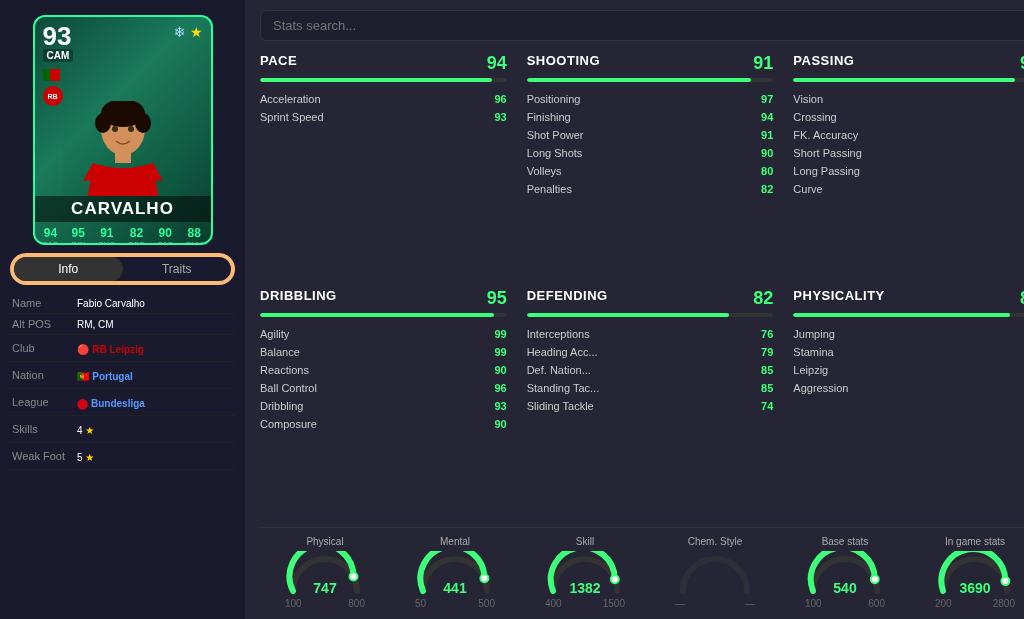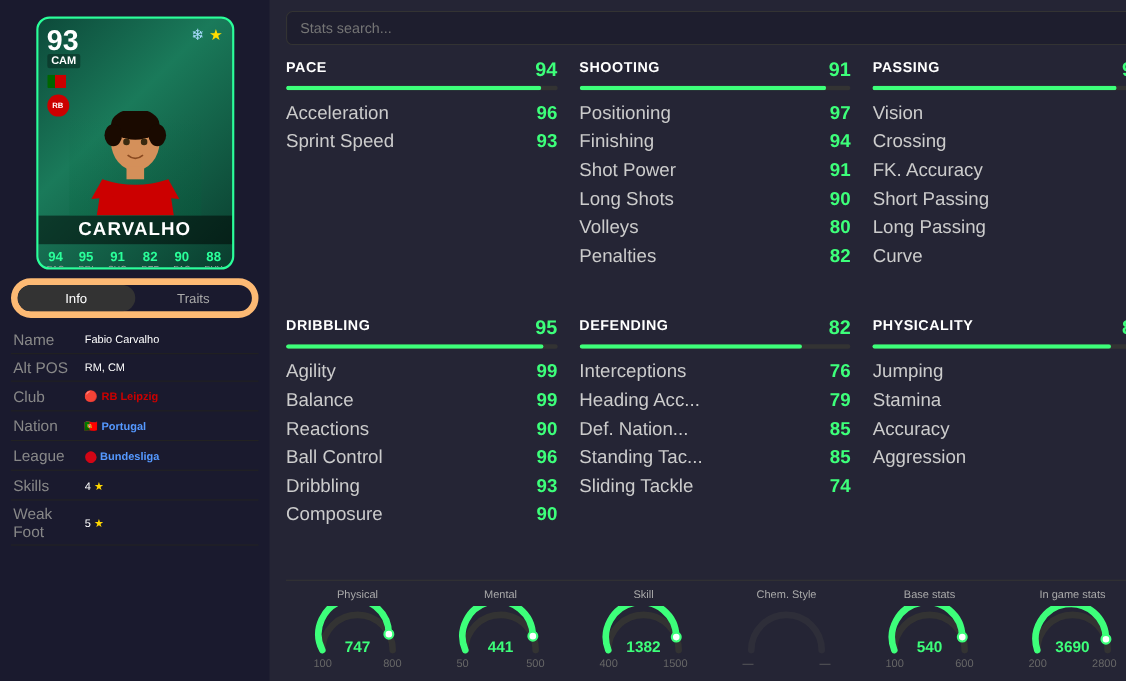--- a/index.html
+++ b/index.html
@@ -126,21 +126,21 @@
     
     .info-section {
       width: 100%;
       margin-top: 8px;
     }
 
     .info-tabs {
       display: flex;
       border-radius: 20px;
       overflow: hidden;
-      border: 6px solid #fdba74;
+      border: 4px solid #fdba74;
       margin-bottom: 8px;
     }
 
     .info-tab {
       flex: 1;
       padding: 5px 0;
       text-align: center;
       font-size: 12px;
       cursor: pointer;
       color: #aaa;
@@ -158,21 +158,21 @@
 
     .info-row {
       display: flex;
       padding: 4px 2px;
       border-bottom: 1px solid #222;
       align-items: center;
     }
 
     .info-label {
       color: #888;
-      font-size: 14px;
+      font-size: 11px;
       width: 65px;
       flex-shrink: 0;
     }
 
     .info-value {
       font-size: 10px;
       color: #fff;
     }
 
     
@@ -237,21 +237,21 @@
     .category-bar-fill {
       height: 100%;
       background: #3dff7a;
       border-radius: 2px;
     }
 
     .stat-row {
       display: flex;
       justify-content: space-between;
       padding: 3px 0;
-      font-size: 17px;
+      font-size: 11px;
     }
 
     .stat-name {
       color: #ccc;
     }
 
     .stat-val {
       color: #3dff7a;
       font-weight: 700;
     }
@@ -609,21 +609,21 @@
     </div>
     <div class="stat-row">
       <span class="stat-name">Jumping</span>
 
     </div>
         <div class="stat-row">
       <span class="stat-name">Stamina</span>
 
     </div>
         <div class="stat-row">
-      <span class="stat-name">Accuracy</span>
+      <span class="stat-name">Leipzig</span>
 
     </div>
         <div class="stat-row">
       <span class="stat-name">Aggression</span>
 
     </div>
   </div>
     </div>
 
   <div class="gauges-section" id="gauges-container">

